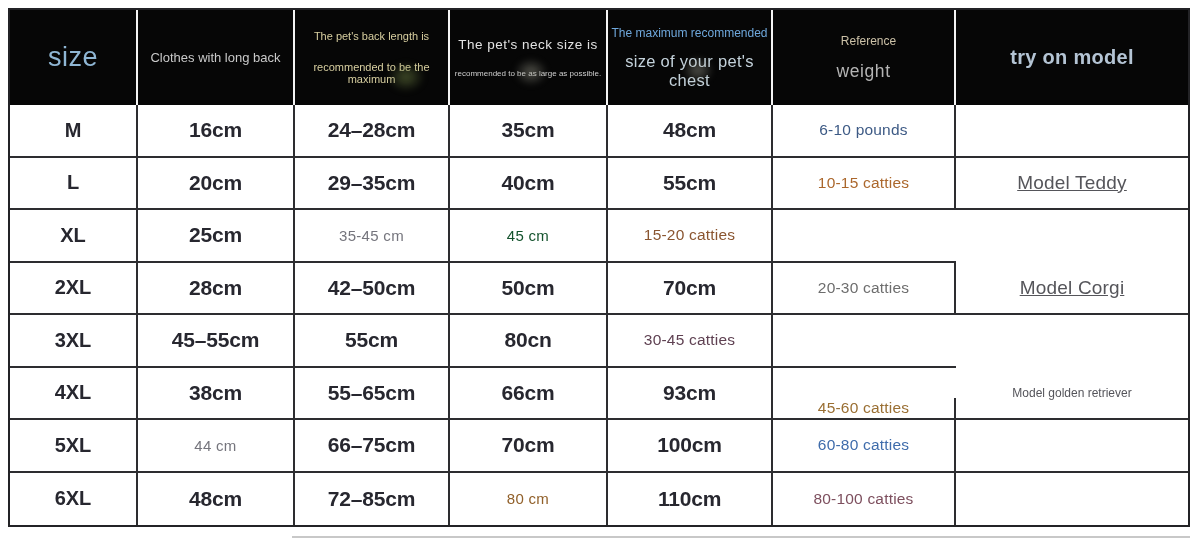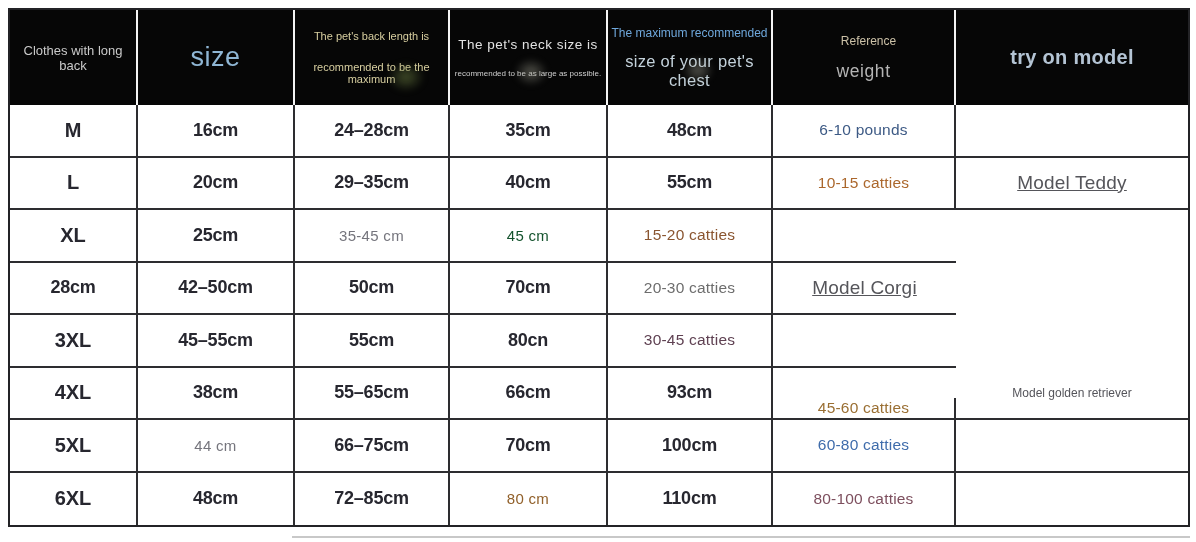--- a/index.html
+++ b/index.html
@@ -39,21 +39,21 @@
             background: radial-gradient(ellipse, rgba(175,175,160,.45), rgba(0,0,0,0) 70%); }
 
   
   .body-row { height: 52.5px; }
   .cell { display: flex; align-items: center; justify-content: center;
           border-right: 2px solid #2d2d30; border-bottom: 2px solid #2d2d30;
           text-align: center; }
   .grid-row .cell:last-child { border-right: none; }
   .body-row:last-child .cell { border-bottom: none; }
 
-  .meas   { font-weight: 700; font-size: 18px; color: #27272f; letter-spacing: -.2px; }
+  .meas   { font-weight: 700; font-size: 21px; color: #27272f; letter-spacing: -.2px; }
   .szlab  { font-weight: 700; font-size: 20px; color: #27272f; }
   .alt    { font-weight: 400; font-size: 15px; letter-spacing: .3px; }
   .c-gray   { color: #75757d; }
   .c-purple { color: #14532d; }
   .c-brown  { color: #91602a; }
 
   .weight { font-size: 15.5px; letter-spacing: .2px; }
   .w-0 { color: #3d5a85; } 
   .w-1 { color: #ab672c; } 
   .w-2 { color: #8a5530; } 
@@ -70,24 +70,24 @@
                  background: #c8c8c8; }
 </style>
 </head>
 <body>
 
 <div class="stage">
   <div class="size-table">
 
     <div class="grid-row header-row">
       <div class="header-cell">
-        <span class="h-plain">Clothes with long back</span>
+        <span class="h-size">size</span>
       </div>
       <div class="header-cell">
-        <span class="h-size">size</span>
+        <span class="h-plain">Clothes with long back</span>
       </div>
       <div class="header-cell">
         <span class="blur-spot blur-a"></span>
         <span class="h-khaki l1">The pet's back length is</span>
         <span class="h-khaki">recommended to be the maximum</span>
       </div>
       <div class="header-cell">
         <span class="blur-spot blur-b"></span>
         <span class="h-neck1">The pet's neck size is</span>
         <span class="h-neck2">recommended to be as large as possible.</span>
@@ -129,20 +129,21 @@
     <div class="grid-row body-row">
       <div class="cell szlab">XL</div>
       <div class="cell meas">25cm</div>
       <div class="cell alt c-gray">35-45 cm</div>
       <div class="cell alt c-purple">45 cm</div>
       <div class="cell weight w-2">15-20 catties</div>
       <div class="cell model"></div>
     </div>
 
     <div class="grid-row body-row">
+      <div class="cell szlab">2XL</div>
       <div class="cell meas">28cm</div>
       <div class="cell meas">42–50cm</div>
       <div class="cell meas">50cm</div>
       <div class="cell meas">70cm</div>
       <div class="cell weight w-3">20-30 catties</div>
       <div class="cell model">Model Corgi</div>
     </div>
 
     <div class="grid-row body-row">
       <div class="cell szlab">3XL</div>

